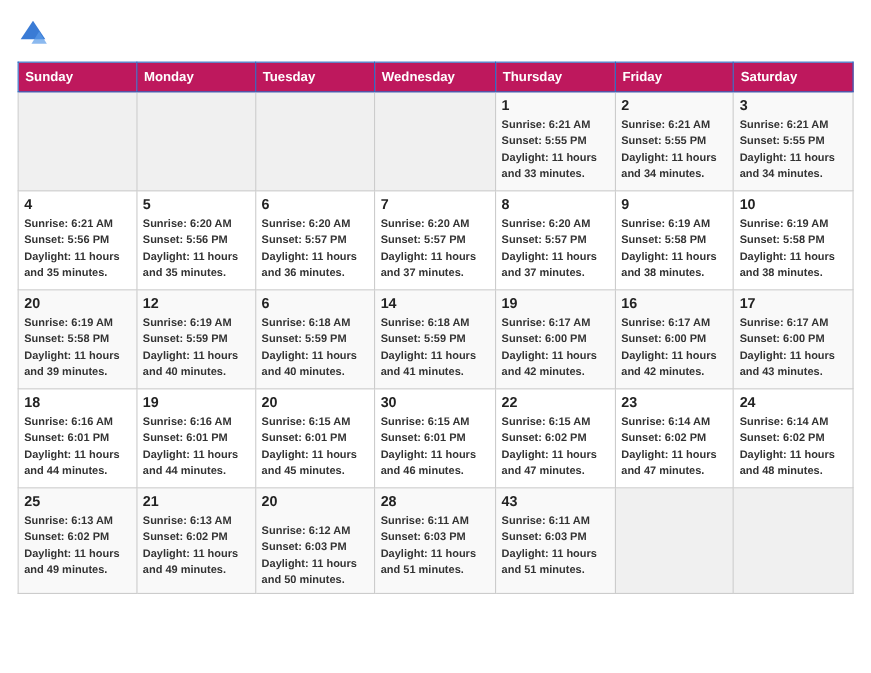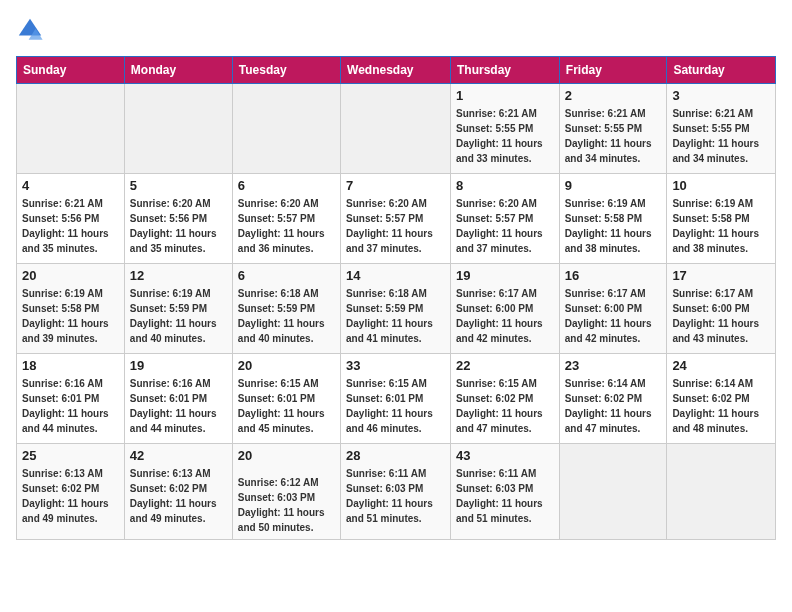--- a/index.html
+++ b/index.html
@@ -270,21 +270,21 @@
 and 44 minutes.</div>
         </td>
         <td>
           <div class="day-num">20</div>
           <div class="day-info" style="white-space: pre-line;">Sunrise: 6:15 AM
 Sunset: 6:01 PM
 Daylight: 11 hours
 and 45 minutes.</div>
         </td>
         <td>
-          <div class="day-num">33</div>
+          <div class="day-num">30</div>
           <div class="day-info" style="white-space: pre-line;">Sunrise: 6:15 AM
 Sunset: 6:01 PM
 Daylight: 11 hours
 and 46 minutes.</div>
         </td>
         <td>
           <div class="day-num">22</div>
           <div class="day-info" style="white-space: pre-line;">Sunrise: 6:15 AM
 Sunset: 6:02 PM
 Daylight: 11 hours
@@ -307,21 +307,21 @@
       </tr>
       <tr>
         <td>
           <div class="day-num">25</div>
           <div class="day-info" style="white-space: pre-line;">Sunrise: 6:13 AM
 Sunset: 6:02 PM
 Daylight: 11 hours
 and 49 minutes.</div>
         </td>
         <td>
-          <div class="day-num">42</div>
+          <div class="day-num">21</div>
           <div class="day-info" style="white-space: pre-line;">Sunrise: 6:13 AM
 Sunset: 6:02 PM
 Daylight: 11 hours
 and 49 minutes.</div>
         </td>
         <td>
           <div class="day-num">20</div>
           <div class="day-info" style="white-space: pre-line; margin-top: 12px;">Sunrise: 6:12 AM
 Sunset: 6:03 PM
 Daylight: 11 hours

